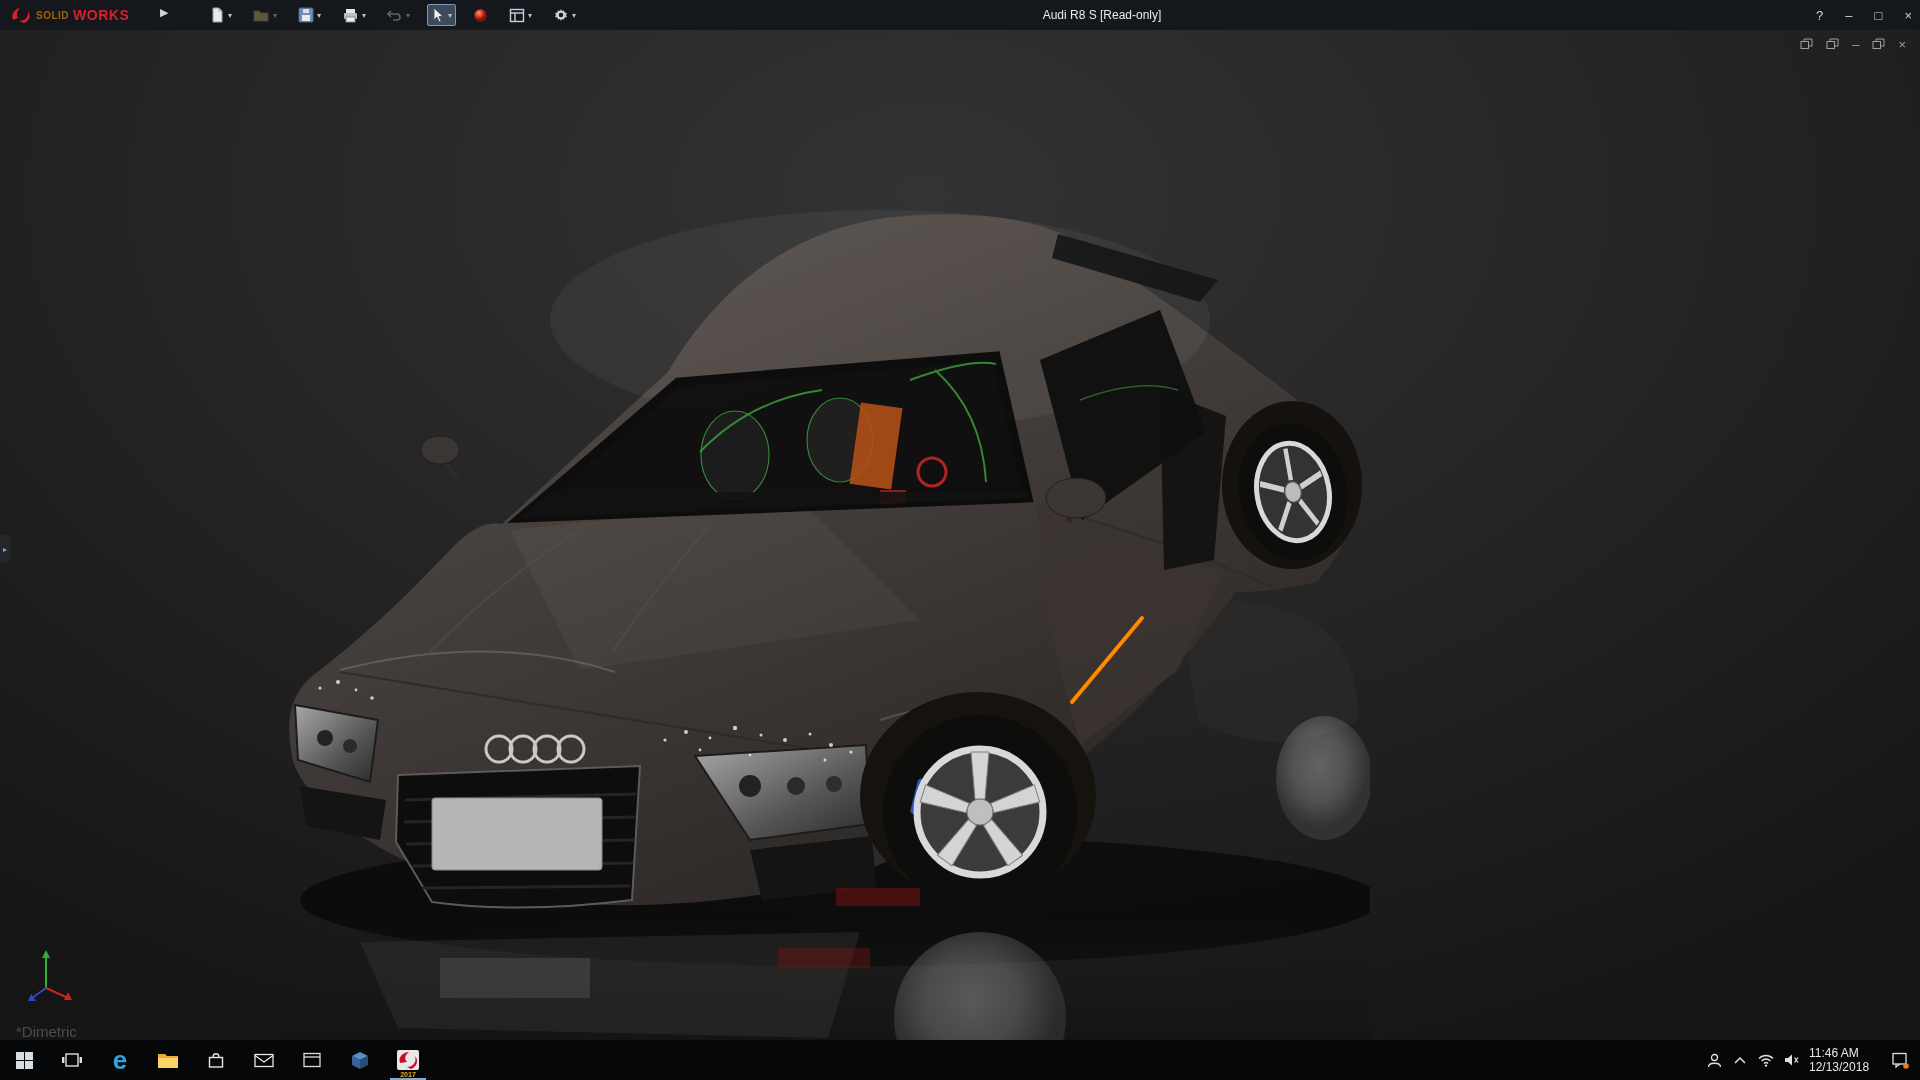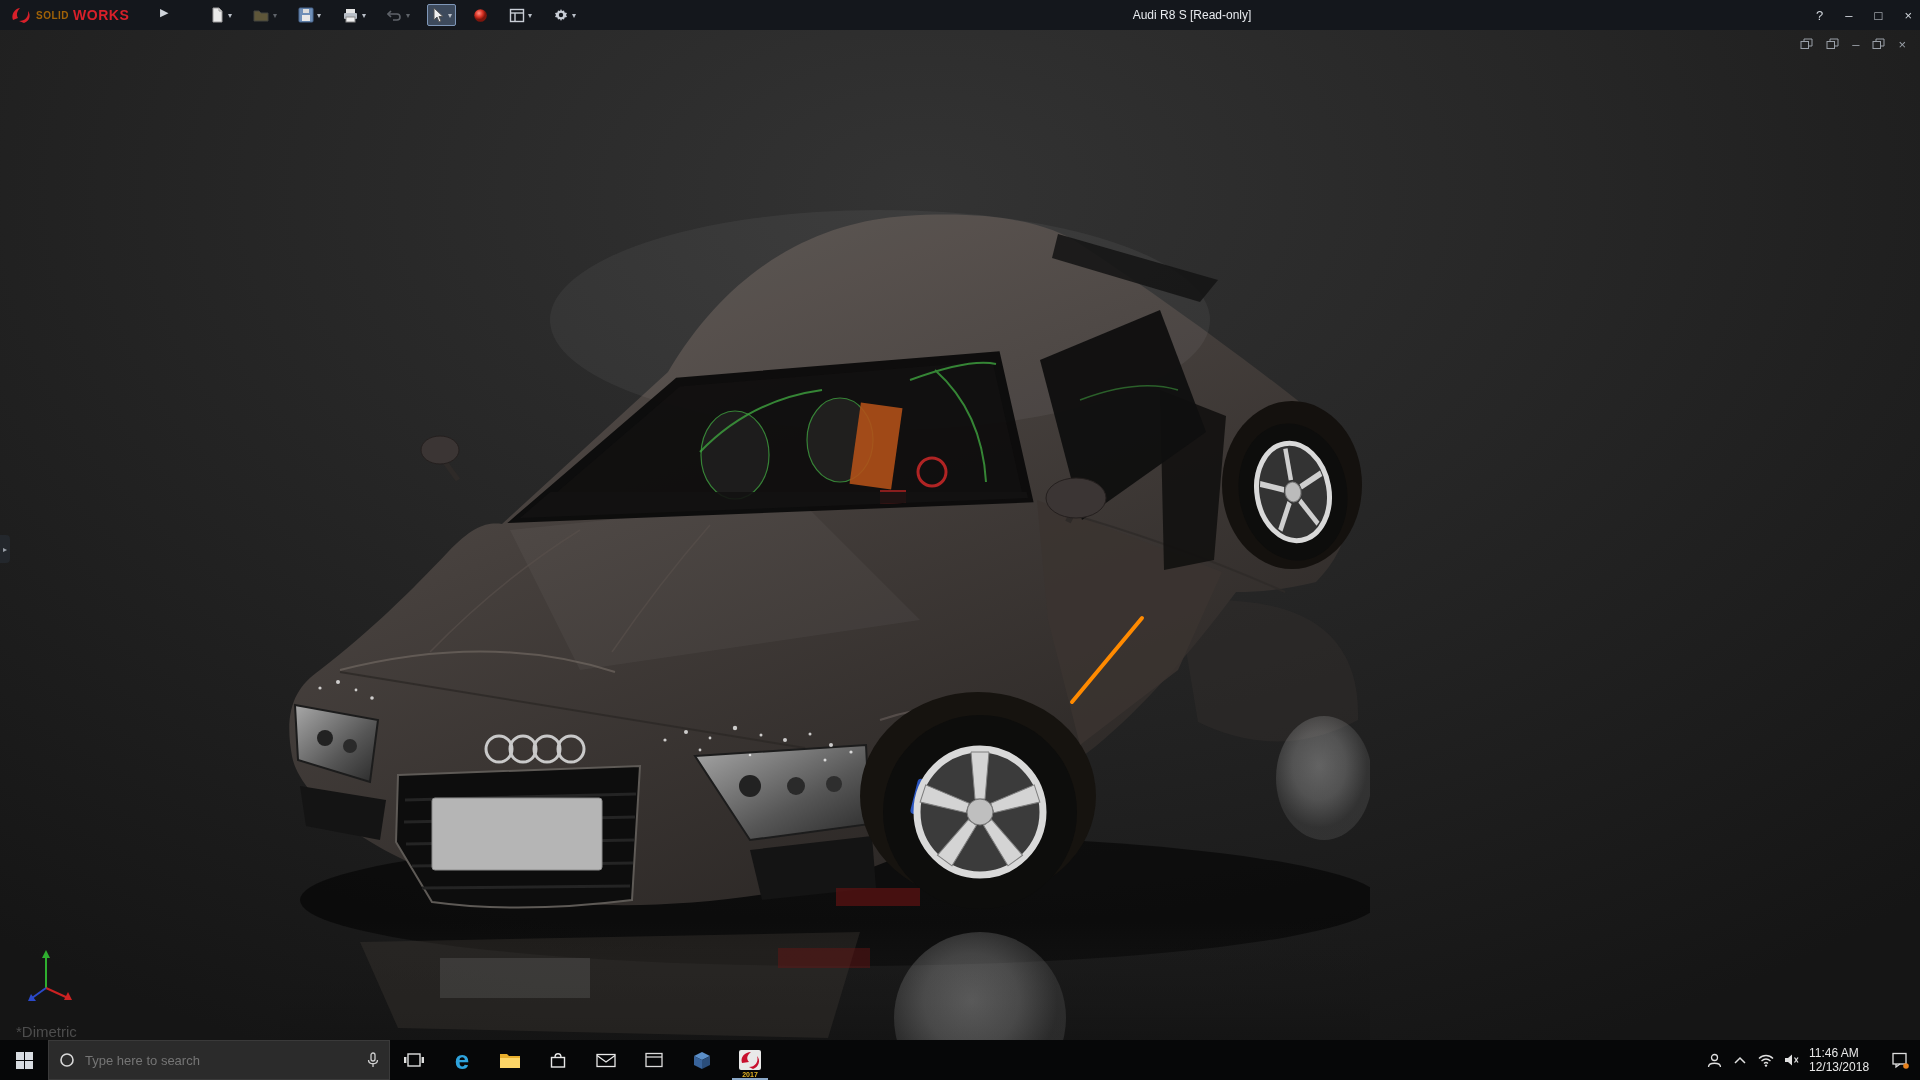--- a/index.html
+++ b/index.html
@@ -9,21 +9,21 @@
   .titlebar{position:absolute;top:0;left:0;width:1920px;height:30px;background:#14171c;color:#dfe3e8;}
   .brand{position:absolute;left:10px;top:0;height:30px;display:flex;align-items:center;gap:4px;}
   .brand .solid{color:#a16207;font-weight:bold;font-size:10px;letter-spacing:.5px;}
   .brand .works{color:#d9202a;font-weight:bold;font-size:14px;letter-spacing:.5px;}
   .flyout{position:absolute;left:160px;top:6px;font-size:11px;color:#cfd4da;cursor:pointer;}
   .tbar{position:absolute;left:205px;top:0;height:30px;display:flex;align-items:center;gap:13px;}
   .tb{display:flex;align-items:center;gap:3px;padding:2px 3px;border:1px solid transparent;border-radius:2px;}
   .tb .caret{font-size:8px;color:#b9bfc7;}
   .tb.active{background:#3d4a5c;border-color:#7f97b8;}
   .tb.disabled{opacity:.45;}
-  .wtitle{position:absolute;left:1192px;top:8px;transform:translateX(-50%);font-size:12px;color:#e7eaee;white-space:nowrap;}
+  .wtitle{position:absolute;left:1102px;top:8px;transform:translateX(-50%);font-size:12px;color:#e7eaee;white-space:nowrap;}
   .wctrls{position:absolute;right:8px;top:0;height:30px;display:flex;align-items:center;gap:22px;color:#cfd4da;font-size:13px;}
   .wctrls span{cursor:pointer;}
 
   
   .viewport{position:absolute;top:30px;left:0;width:1920px;height:1010px;
     background:radial-gradient(ellipse 1500px 950px at 48% 16%, #333333 0%, #262626 45%, #151515 100%);}
   .car{position:absolute;left:280px;top:170px;width:1090px;height:840px;}
   .doc-controls{position:absolute;right:14px;top:8px;display:flex;align-items:center;gap:13px;color:#9aa0a8;font-size:13px;}
   .doc-controls span{cursor:pointer;line-height:12px;}
   .triad{position:absolute;left:26px;top:918px;}
@@ -370,30 +370,20 @@
   <div class="taskbar">
     <div class="tb-btn">
       <svg width="17" height="17" viewBox="0 0 17 17">
         <rect x="0" y="0" width="8" height="8" fill="#d8dde2"></rect>
         <rect x="9" y="0" width="8" height="8" fill="#d8dde2"></rect>
         <rect x="0" y="9" width="8" height="8" fill="#d8dde2"></rect>
         <rect x="9" y="9" width="8" height="8" fill="#d8dde2"></rect>
       </svg>
     </div>
 
-    <div class="search-box">
-      <svg width="16" height="16" viewBox="0 0 16 16">
-        <circle cx="8" cy="8" r="6" fill="none" stroke="#d8d8d8" stroke-width="1.6"></circle>
-      </svg>
-      <input type="text" placeholder="Type here to search" style="">
-      <svg width="12" height="16" viewBox="0 0 12 16">
-        <rect x="4" y="1" width="4" height="8" rx="2" fill="none" stroke="#cfcfcf" stroke-width="1.3"></rect>
-        <path d="M1.5 8 C1.5 13 10.5 13 10.5 8 M6 12.5 V15" fill="none" stroke="#cfcfcf" stroke-width="1.3"></path>
-      </svg>
-    </div>
 
     <div class="tb-btn">
       <svg width="20" height="16" viewBox="0 0 20 16">
         <rect x="4" y="2" width="12" height="12" fill="none" stroke="#e0e0e0" stroke-width="1.4"></rect>
         <rect x="0" y="5" width="2.4" height="6" fill="#e0e0e0"></rect>
         <rect x="17.6" y="5" width="2.4" height="6" fill="#e0e0e0"></rect>
       </svg>
     </div>
     <div class="tb-btn">
       <span class="edge-e">e</span>

